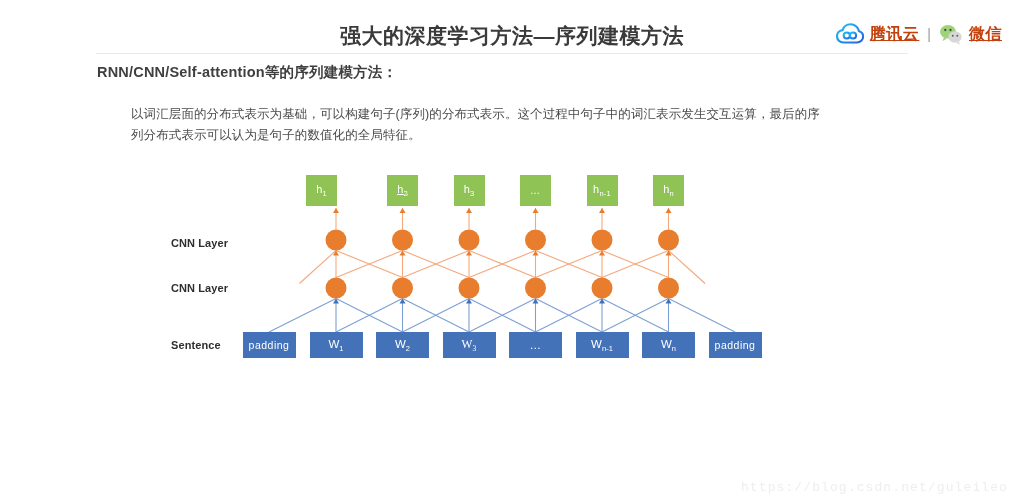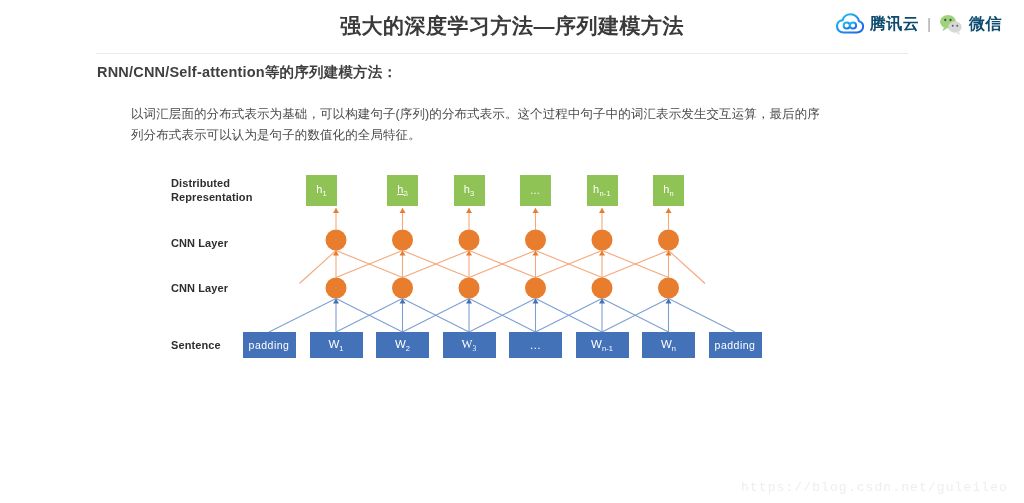--- a/index.html
+++ b/index.html
@@ -7,34 +7,34 @@
     width:1024px;height:503px;
     background:#ffffff;
     font-family:"Liberation Sans","DejaVu Sans",sans-serif;
     position:relative;overflow:hidden;
     -webkit-font-smoothing:antialiased;
   }
   .page{position:absolute;inset:0;}
 
   
   .header{
-    position:absolute;left:0;top:2px;width:1024px;height:53px;
+    position:absolute;left:0;top:12px;width:1024px;height:53px;
   }
   .header-title{
     position:absolute;left:0;top:10px;width:1024px;
     text-align:center;
     font-size:21px;font-weight:bold;color:#3a3a3a;
     letter-spacing:.5px;
   }
   .brand{
     position:absolute;right:22px;top:8px;
     display:flex;align-items:center;gap:6px;
     height:28px;
   }
-  .brand-name{font-size:16px;font-weight:bold;color:#0c4a6e;letter-spacing:.5px;}
+  .brand-name{font-size:16px;font-weight:bold;color:#c2410c;letter-spacing:.5px;text-decoration:underline;}
   .brand-sep{font-size:14px;color:#9a9a9a;margin:0 2px;}
   .cloud-icon{width:28px;height:22px;display:block;}
   .wechat-icon{width:24px;height:21px;display:block;}
 
   .divider{
     position:absolute;left:96px;top:53px;width:812px;height:1px;
     background:#e9e9e9;
   }
 
   
@@ -220,24 +220,20 @@
           <circle cx="668.5" cy="80" r="10.5" fill="#e87d2e"></circle>
           <circle cx="336" cy="128" r="10.5" fill="#e87d2e"></circle>
           <circle cx="402.5" cy="128" r="10.5" fill="#e87d2e"></circle>
           <circle cx="469" cy="128" r="10.5" fill="#e87d2e"></circle>
           <circle cx="535.5" cy="128" r="10.5" fill="#e87d2e"></circle>
           <circle cx="602" cy="128" r="10.5" fill="#e87d2e"></circle>
           <circle cx="668.5" cy="128" r="10.5" fill="#e87d2e"></circle>
         </g>
     </svg>
 
-    <div class="row-label lbl-dist">
-      <div>Distributed</div>
-      <div>Representation</div>
-    </div>
     <div class="row-label lbl-cnn1">CNN Layer</div>
     <div class="row-label lbl-cnn2">CNN Layer</div>
     <div class="row-label lbl-sent">Sentence</div>
 
     <div id="layer-hidden">
         <div class="node-green" style="left: 306px; top: 15px;">
           <span>h<sub>1</sub></span>
         </div>
         <div class="node-green" style="left: 387px; top: 15px; text-decoration: underline;">
           <span>h<sub>2</sub></span>

